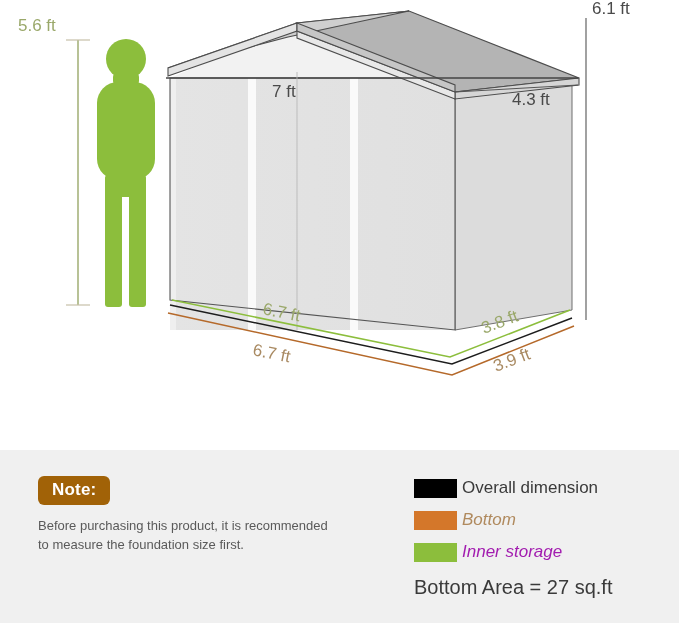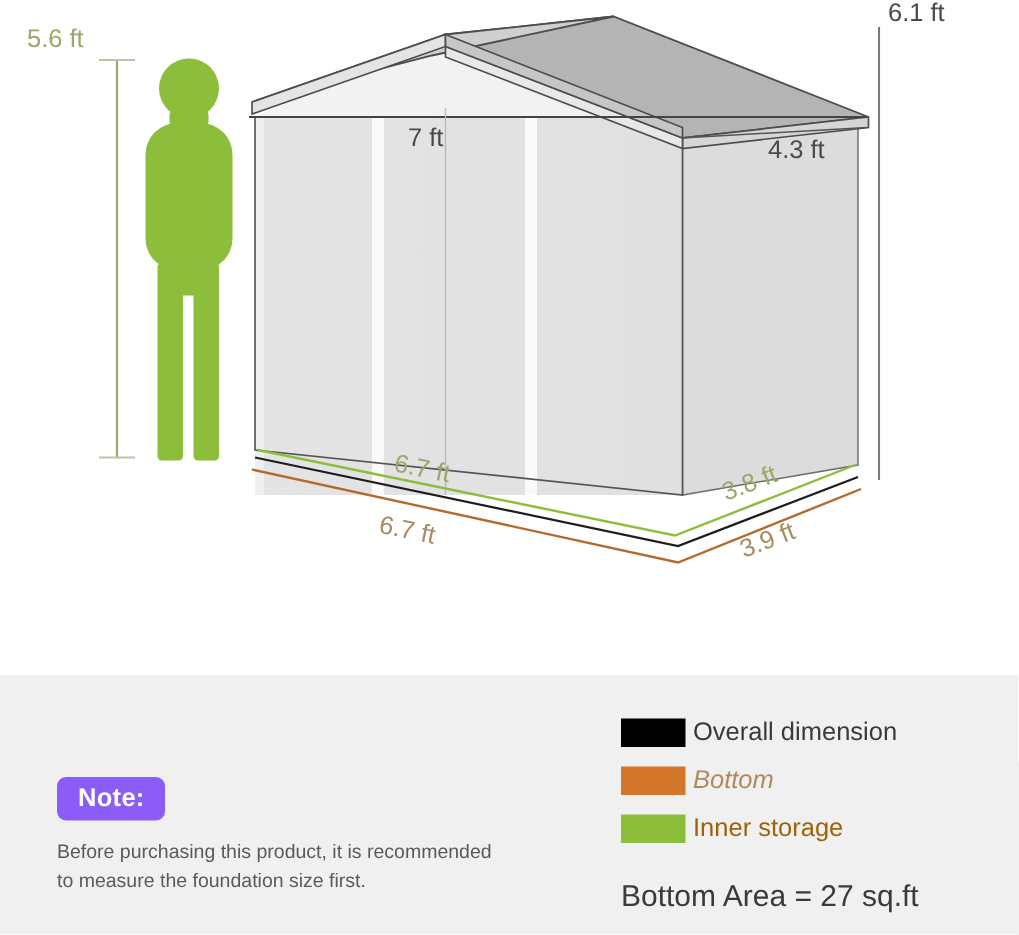--- a/index.html
+++ b/index.html
@@ -57,28 +57,27 @@
     background: #f0f0f0;
   }
   #note-block {
     position: absolute;
     left: 38px;
     top: 26px;
     width: 320px;
   }
   #note-badge {
     display: inline-block;
-    background: #8b5cf6;
+    background: #a16207;
     color: #ffffff;
     font-weight: bold;
     font-size: 17px;
     padding: 4px 14px 5px 14px;
     border-radius: 6px;
     letter-spacing: 0.2px;
-    margin-top: 42px;
   }
   #note-text {
     margin-top: 12px;
     font-size: 13px;
     line-height: 1.45;
     color: #5a5a5a;
     width: 300px;
   }
   #legend-block {
     position: absolute;
@@ -95,26 +94,26 @@
     height: 19px;
     flex: none;
   }
   .legend-label {
     margin-left: 5px;
     font-size: 17px;
     white-space: nowrap;
   }
   .lbl-black { color: #3a3a3a; }
   .lbl-brown { color: #b08a5e; font-style: italic; }
-  .lbl-green { color: #a16207; }
+  .lbl-green { color: #a21caf; font-style: italic; }
   .sw-black { background: #000000; }
   .sw-brown { background: #d4772a; }
   .sw-green { background: #8cbe3c; }
   #bottom-area-text {
-    margin-top: 19px;
+    margin-top: 8px;
     font-size: 20px;
     color: #3a3a3a;
     white-space: nowrap;
   }
 </style>
 </head>
 <body>
 
 <div id="page">
 

